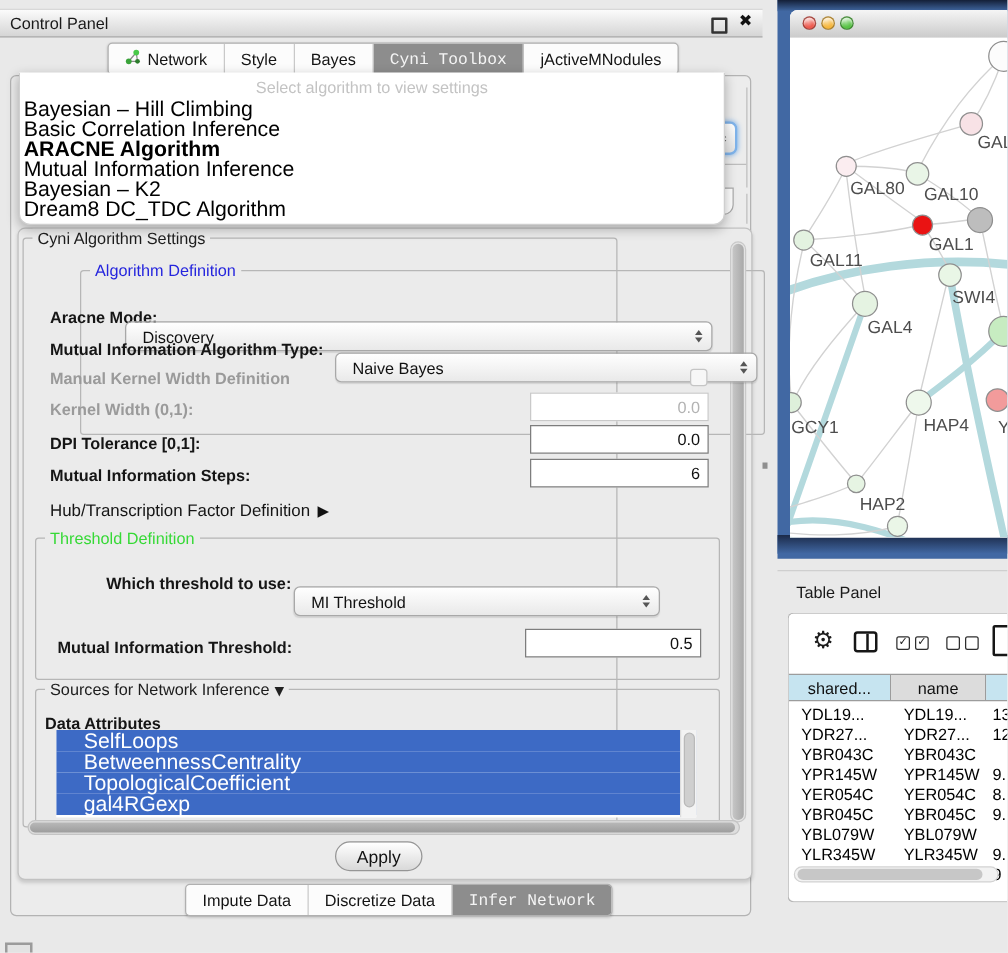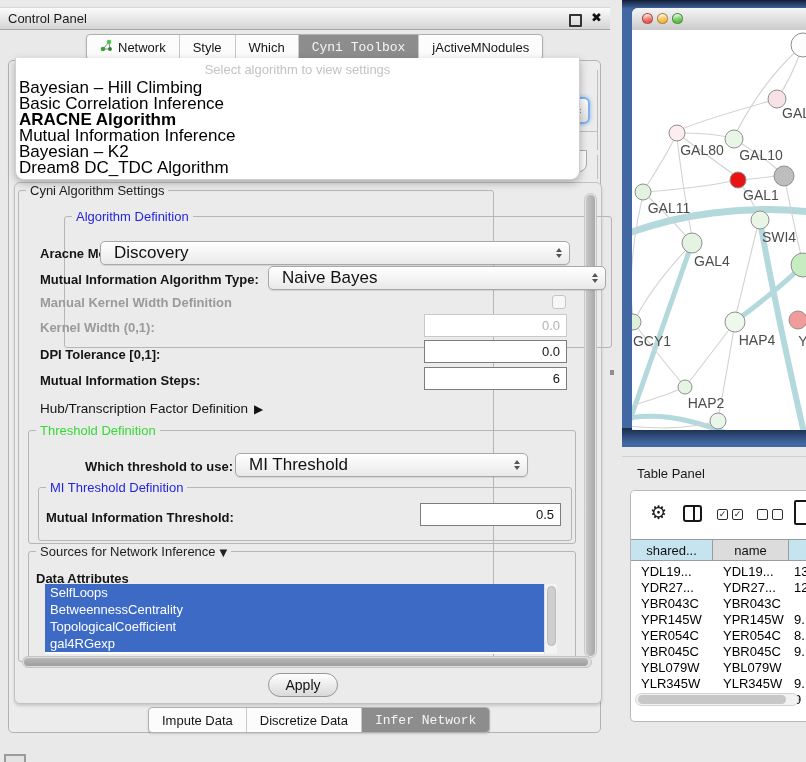--- a/index.html
+++ b/index.html
@@ -41,32 +41,32 @@
   .group-label{position:absolute;top:-8px;left:7px;background:#ebebeb;padding:0 4px;font-size:13px;color:#1d1d1d;white-space:nowrap;}
   .group-label.blue{color:#2525dd;}
   .group-label.green{color:#36d936;}
   .lbl{position:absolute;font-size:13px;font-weight:bold;color:#151515;white-space:nowrap;z-index:4;}
   .lbl.gray{color:#9a9a9a;}
   .lbl.plain{font-weight:normal;}
 
   .inputbox{position:absolute;background:#fff;border:1px solid #7d7d7d;font-size:13px;color:#111;display:flex;align-items:center;justify-content:flex-end;padding:0 6px;box-sizing:border-box;z-index:4;}
   .inputbox.disabled{border-color:#c9c9c9;color:#b3b3b3;}
 
-  .combobox{position:absolute;border:1px solid #a8a8a8;border-radius:5px;background:linear-gradient(#ffffff,#e9e9e9);font-size:17px;color:#111;display:flex;align-items:center;padding-left:13px;box-sizing:border-box;box-shadow:0 1px 1px rgba(0,0,0,0.1);z-index:4;}
+  .combobox{position:absolute;border:1px solid #a8a8a8;border-radius:5px;background:linear-gradient(#ffffff,#e9e9e9);font-size:13px;color:#111;display:flex;align-items:center;padding-left:13px;box-sizing:border-box;box-shadow:0 1px 1px rgba(0,0,0,0.1);z-index:4;margin-top:16px;}
   .spinner{position:absolute;right:7px;top:0;bottom:0;display:flex;flex-direction:column;justify-content:center;gap:2px;}
   .tri-up{width:0;height:0;border-left:3.5px solid transparent;border-right:3.5px solid transparent;border-bottom:4.5px solid #555;}
   .tri-down{width:0;height:0;border-left:3.5px solid transparent;border-right:3.5px solid transparent;border-top:4.5px solid #555;}
 
   .checkbox{position:absolute;width:14px;height:14px;border:1px solid #c5c5c5;border-radius:3px;background:#f7f7f7;box-sizing:border-box;z-index:4;}
 
   .arrow-right{display:inline-block;font-size:12px;color:#111;font-family:"DejaVu Sans",sans-serif;margin-left:6px;}
   .arrow-down{display:inline-block;font-size:10px;color:#222;font-family:"DejaVu Sans",sans-serif;margin-left:4px;}
 
   #attr-list{position:absolute;left:45px;top:584px;width:512px;height:70px;background:#fff;overflow:hidden;z-index:4;}
-  .attr-item{height:17px;line-height:17px;font-size:13px;color:#fff;background:#3d6ac5;padding-left:5px;white-space:nowrap;}
+  .attr-item{height:17px;line-height:17px;font-size:17px;color:#fff;background:#3d6ac5;padding-left:22px;white-space:nowrap;}
   #attr-scroll{position:absolute;right:0;top:0;width:13px;height:70px;background:#f3f3f3;border-left:1px solid #ddd;box-sizing:border-box;}
   #attr-scroll .thumb{margin:2px 1.5px;height:58px;background:#cfcfcf;border:1px solid #b9b9b9;border-radius:6px;}
 
   #settings-scroll{position:absolute;left:584px;top:193px;width:13px;height:465px;background:#e4e4e4;border:1px solid #c9c9c9;border-radius:7px;box-sizing:border-box;z-index:4;}
   #settings-scroll .thumb{margin:1px;height:calc(100% - 2px);background:linear-gradient(90deg,#c6c6c6,#a9a9a9);border-radius:6px;}
 
   #h-scrollbar{position:absolute;left:22px;top:656px;width:570px;height:12px;background:#dedede;border:1px solid #c4c4c4;border-radius:6px;box-sizing:border-box;z-index:4;}
   #h-scrollbar .thumb{margin:1px;height:8px;width:calc(100% - 4px);background:linear-gradient(#b8b8b8,#9d9d9d);border-radius:5px;}
 
   .button{position:absolute;border:1px solid #969696;border-radius:12px;background:linear-gradient(#ffffff,#d9d9d9);font-size:14px;color:#111;display:flex;align-items:center;justify-content:center;box-sizing:border-box;z-index:4;}
@@ -122,21 +122,21 @@
             <circle cx="3" cy="10" r="2.3" fill="#3aa33a"></circle>
             <circle cx="9" cy="3" r="2.3" fill="#49c949"></circle>
             <circle cx="10" cy="10" r="1.9" fill="#2d7d2d"></circle>
           </svg></span>
         <span>Network</span>
       </div>
       <div class="tab">
         <span>Style</span>
       </div>
       <div class="tab">
-        <span>Which</span>
+        <span>Bayes</span>
       </div>
       <div class="tab selected">
         <span>Cyni Toolbox</span>
       </div>
       <div class="tab">
         <span>jActiveMNodules</span>
       </div>
     </div>
 
   <div id="frag-combo" class="frag">
@@ -208,23 +208,20 @@
   <div class="groupbox" style="left:28px;top:430px;width:548px;height:114px;">
     <span class="group-label green">Threshold Definition</span>
   </div>
   <span class="lbl" style="left:85px;top:459px;">Which threshold to use:</span>
   <div class="combobox" style="left:235px;top:453px;width:293px;height:24px;">
     <span>MI Threshold</span>
     <span class="spinner">
         <span class="tri-up"></span>
         <span class="tri-down"></span>
       </span>
-  </div>
-  <div class="groupbox" style="left:38px;top:487px;width:534px;height:54px;">
-    <span class="group-label blue">MI Threshold Definition</span>
   </div>
   <span class="lbl" style="left:46px;top:510px;">Mutual Information Threshold:</span>
   <div class="inputbox" style="left:420px;top:503px;width:141px;height:23px;">
       <span>0.5</span>
     </div>
 
   <div class="groupbox" style="left:28px;top:551px;width:548px;height:110px;">
     <span class="group-label"><span>Sources for Network Inference</span><span class="arrow-down">▼</span></span>
   </div>
   <span class="lbl" style="left:36px;top:571px;">Data Attributes</span>

